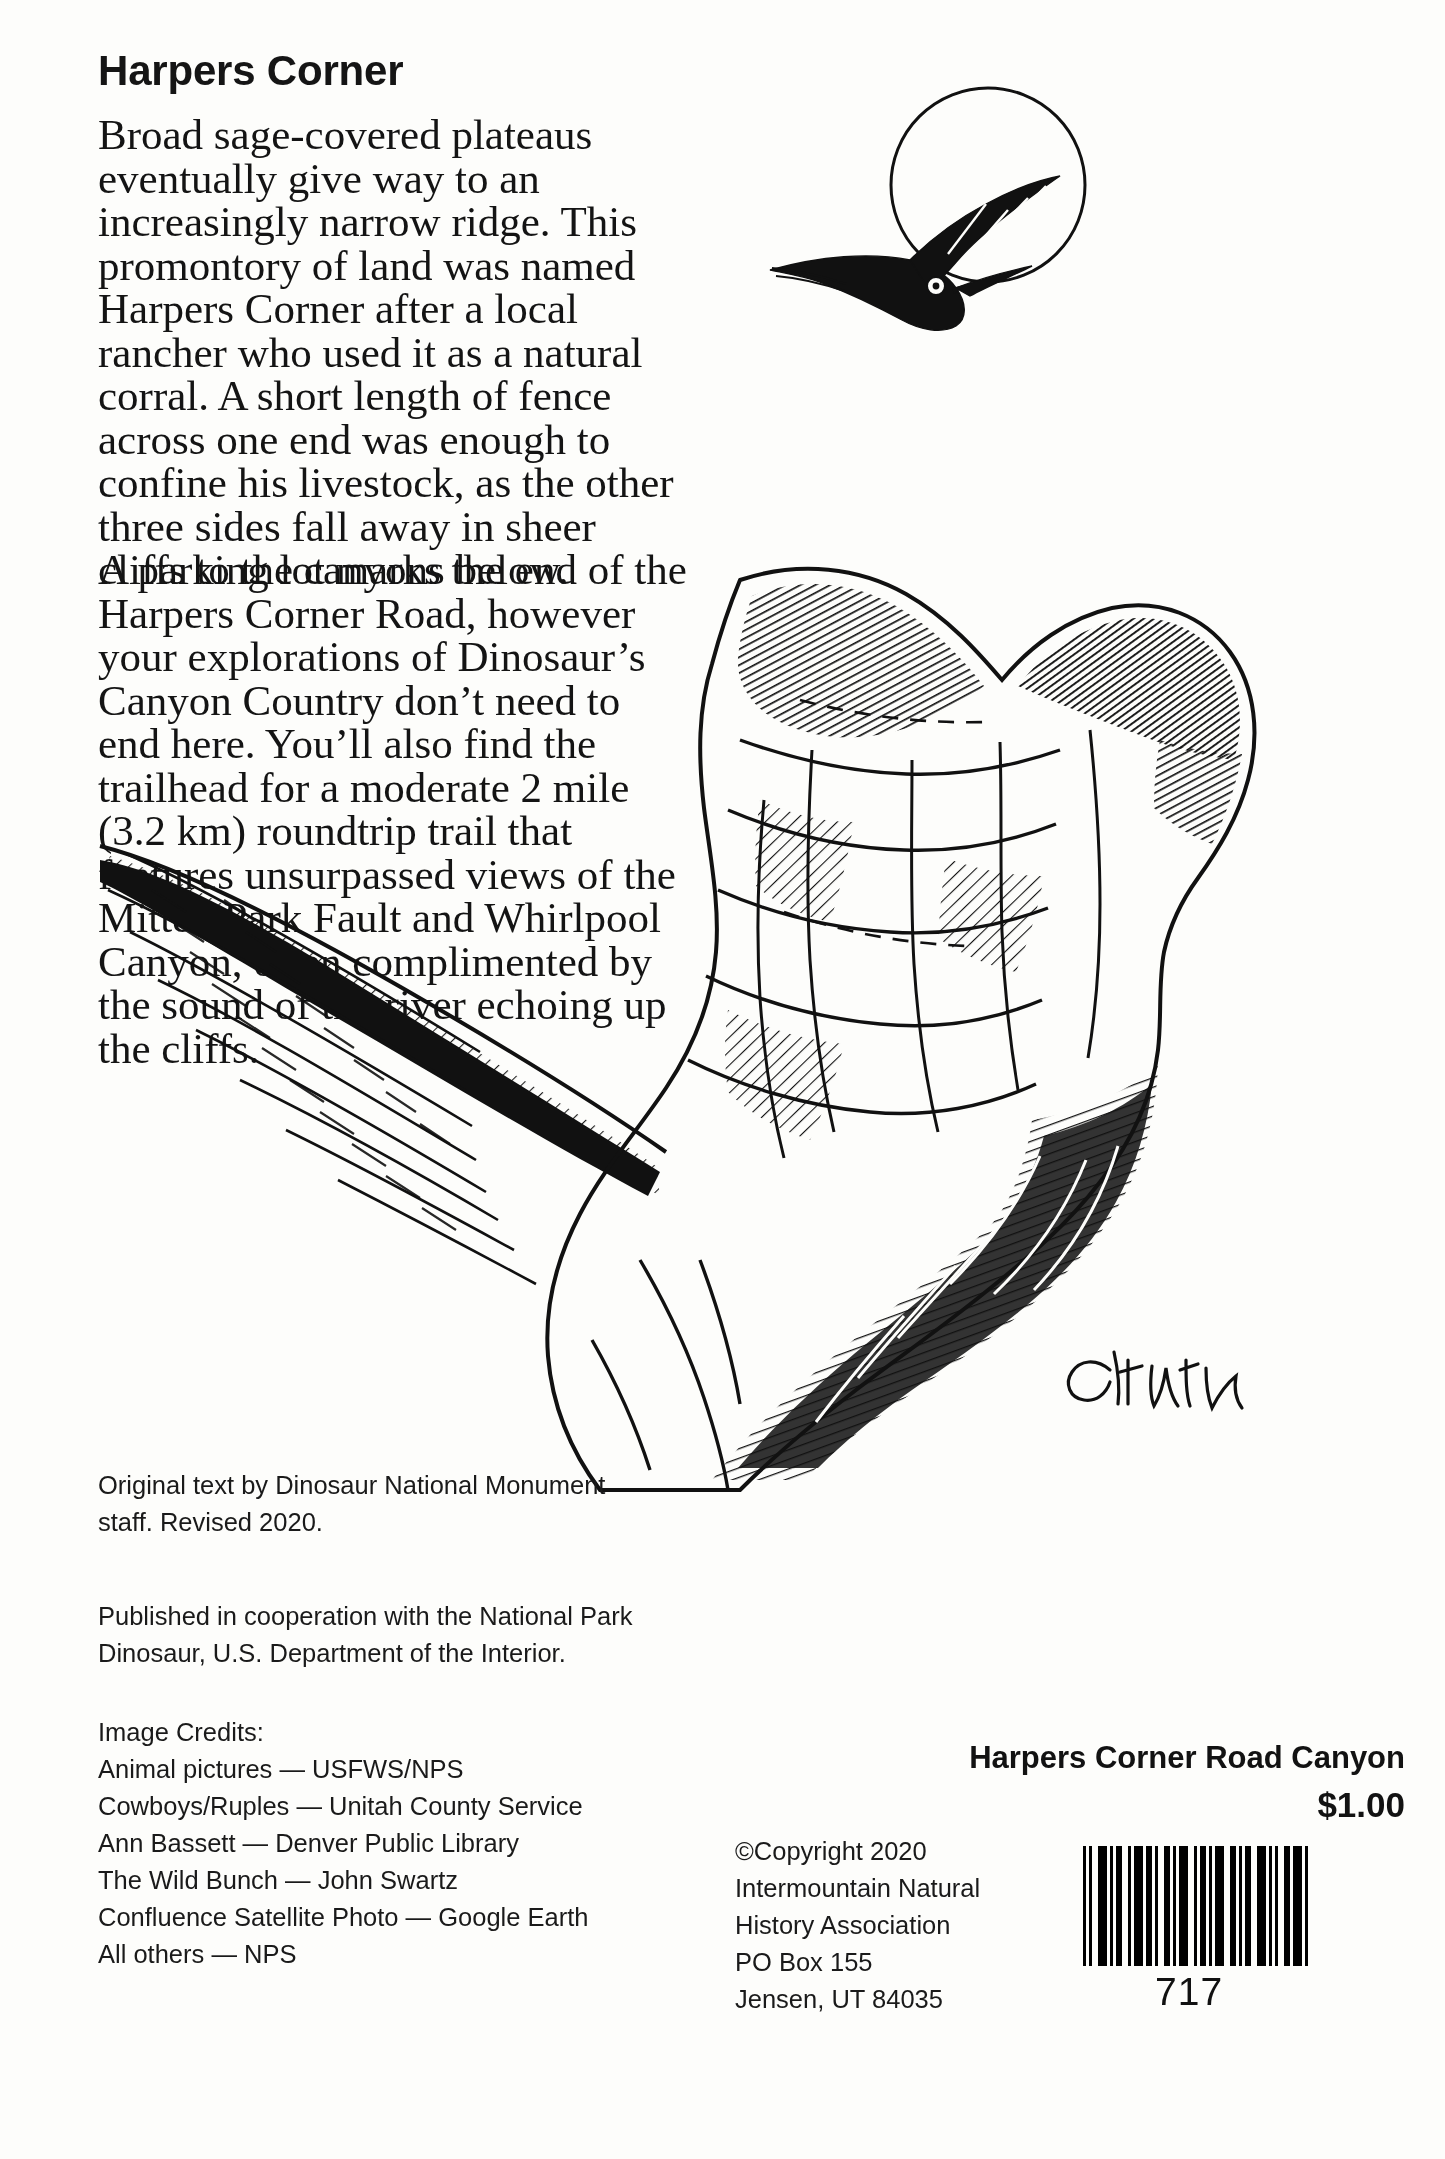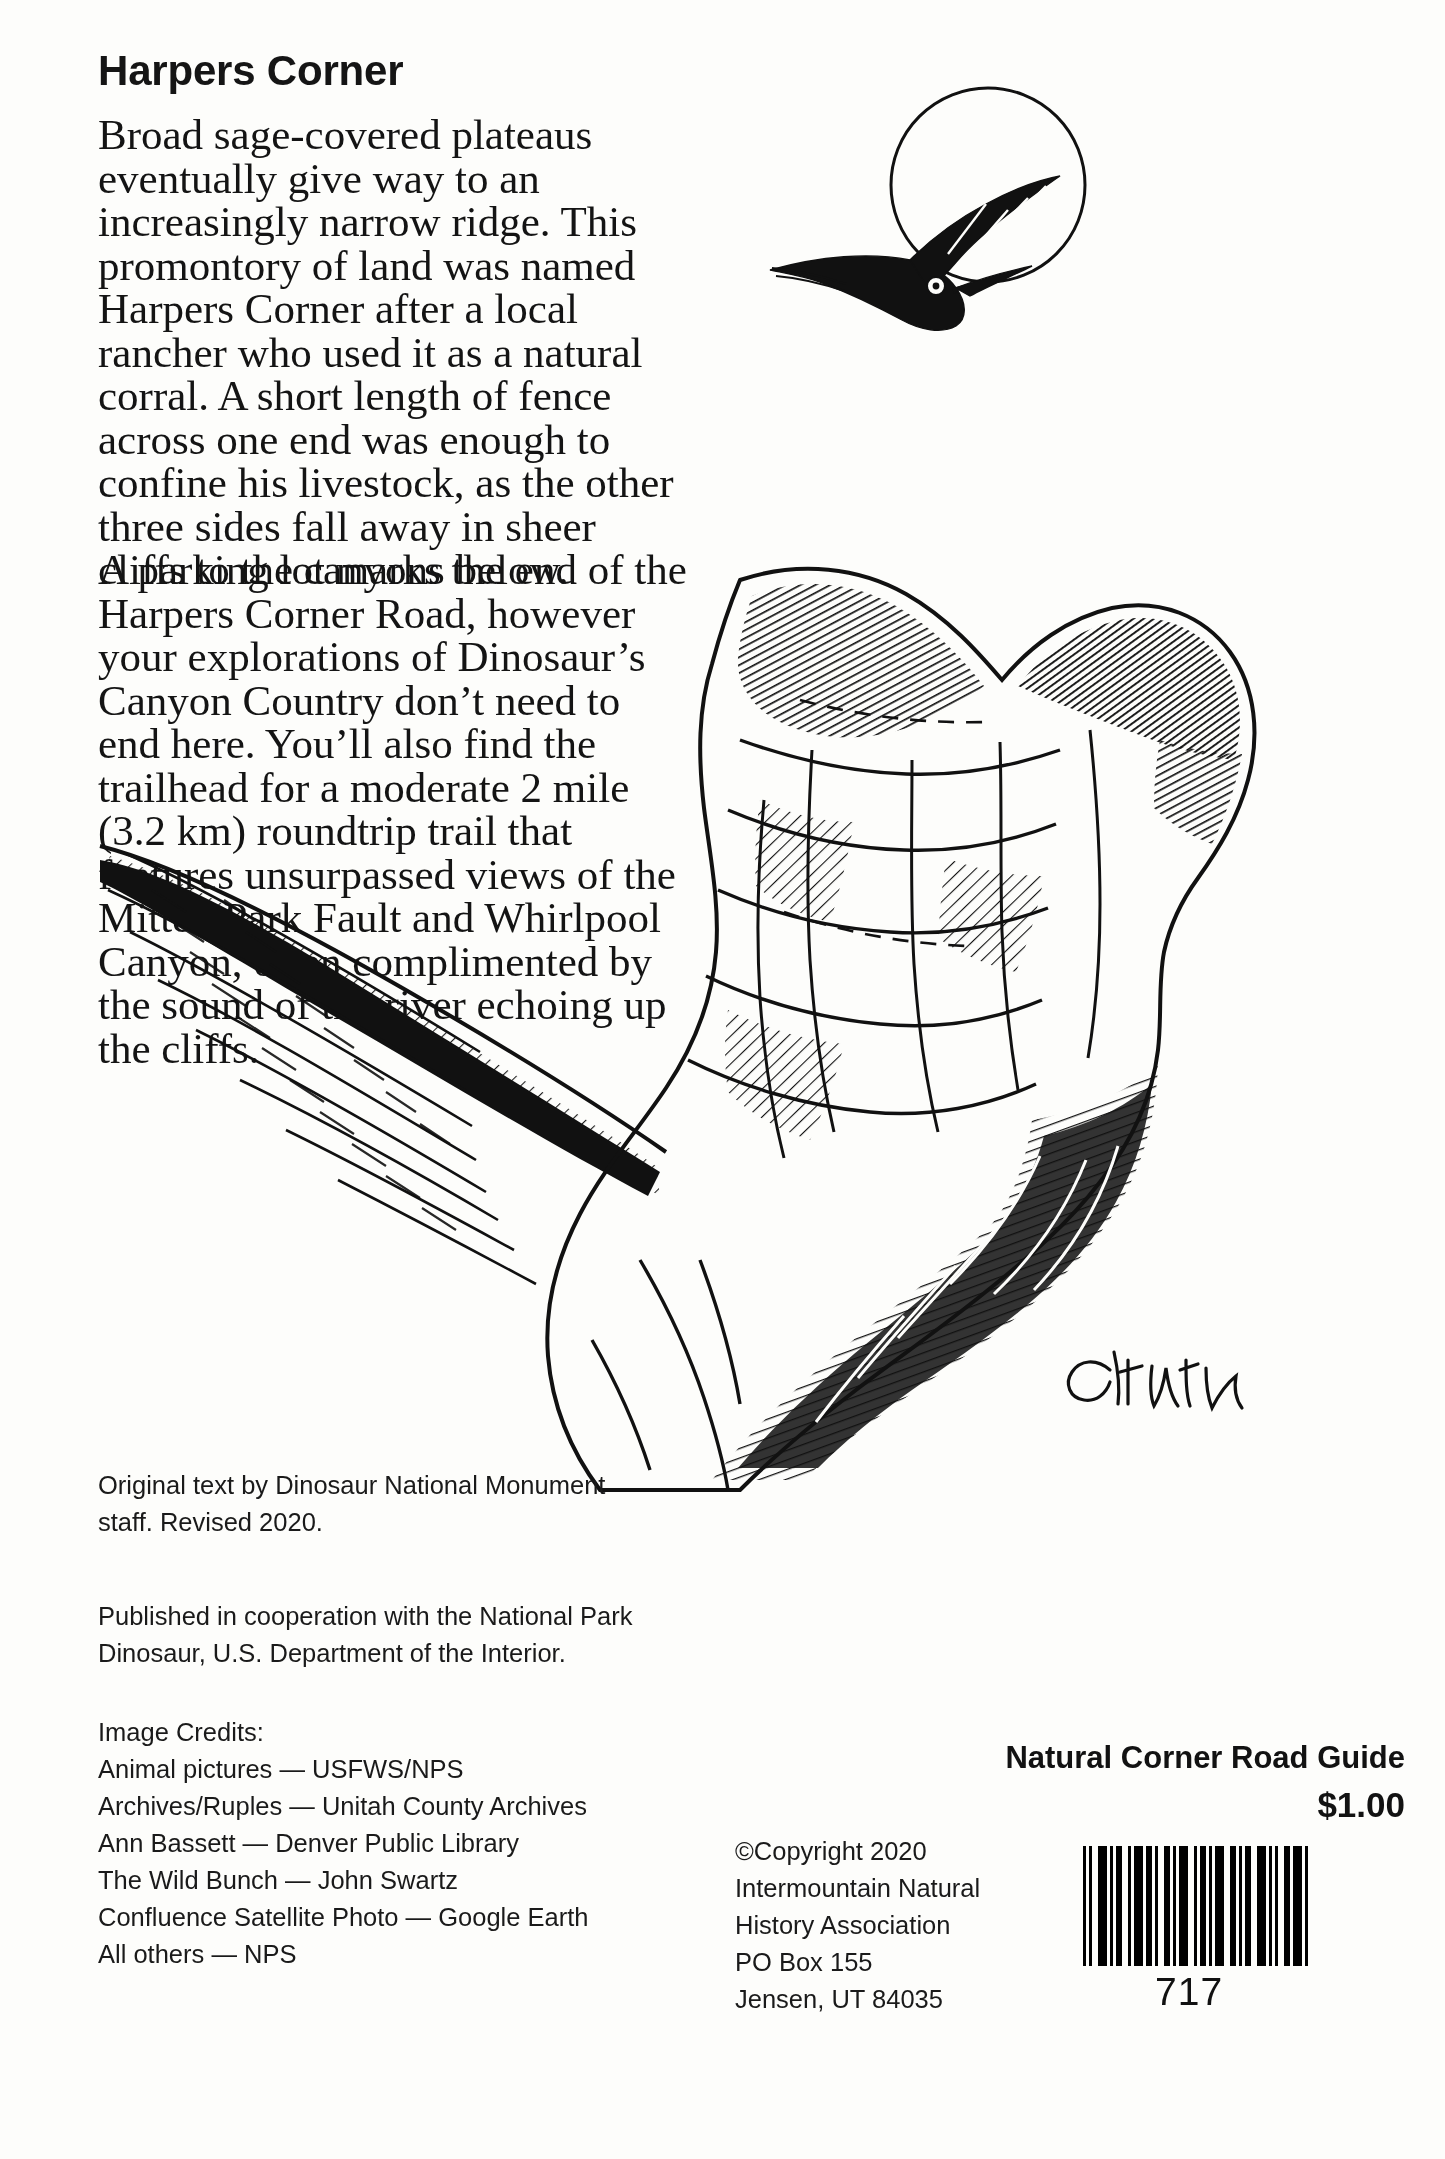--- a/index.html
+++ b/index.html
@@ -294,28 +294,28 @@
     </svg>
   </div>
 
   <div class="sans-block" id="credit-text">Original text by Dinosaur National Monument staff. Revised 2020.</div>
 
   <div class="sans-block" id="credit-coop">Published in cooperation with the National Park Dinosaur, U.S. Department of the Interior.</div>
 
   <div class="sans-block" id="credit-images">
     <div class="ln">Image Credits:</div>
     <div class="ln">Animal pictures — USFWS/NPS</div>
-    <div class="ln">Archives/Ruples — Unitah County Archives</div>
+    <div class="ln">Cowboys/Ruples — Unitah County Service</div>
     <div class="ln">Ann Bassett — Denver Public Library</div>
     <div class="ln">The Wild Bunch — John Swartz</div>
     <div class="ln">Confluence Satellite Photo — Google Earth</div>
     <div class="ln">All others — NPS</div>
   </div>
 
-  <div class="guide-title">Natural Corner Road Guide</div>
+  <div class="guide-title">Harpers Corner Road Canyon</div>
   <div class="guide-price">$1.00</div>
 
   <div class="pub-block">
     <div>©Copyright 2020</div>
     <div>Intermountain Natural</div>
     <div>History Association</div>
     <div>PO Box 155</div>
     <div>Jensen, UT 84035</div>
   </div>
 

